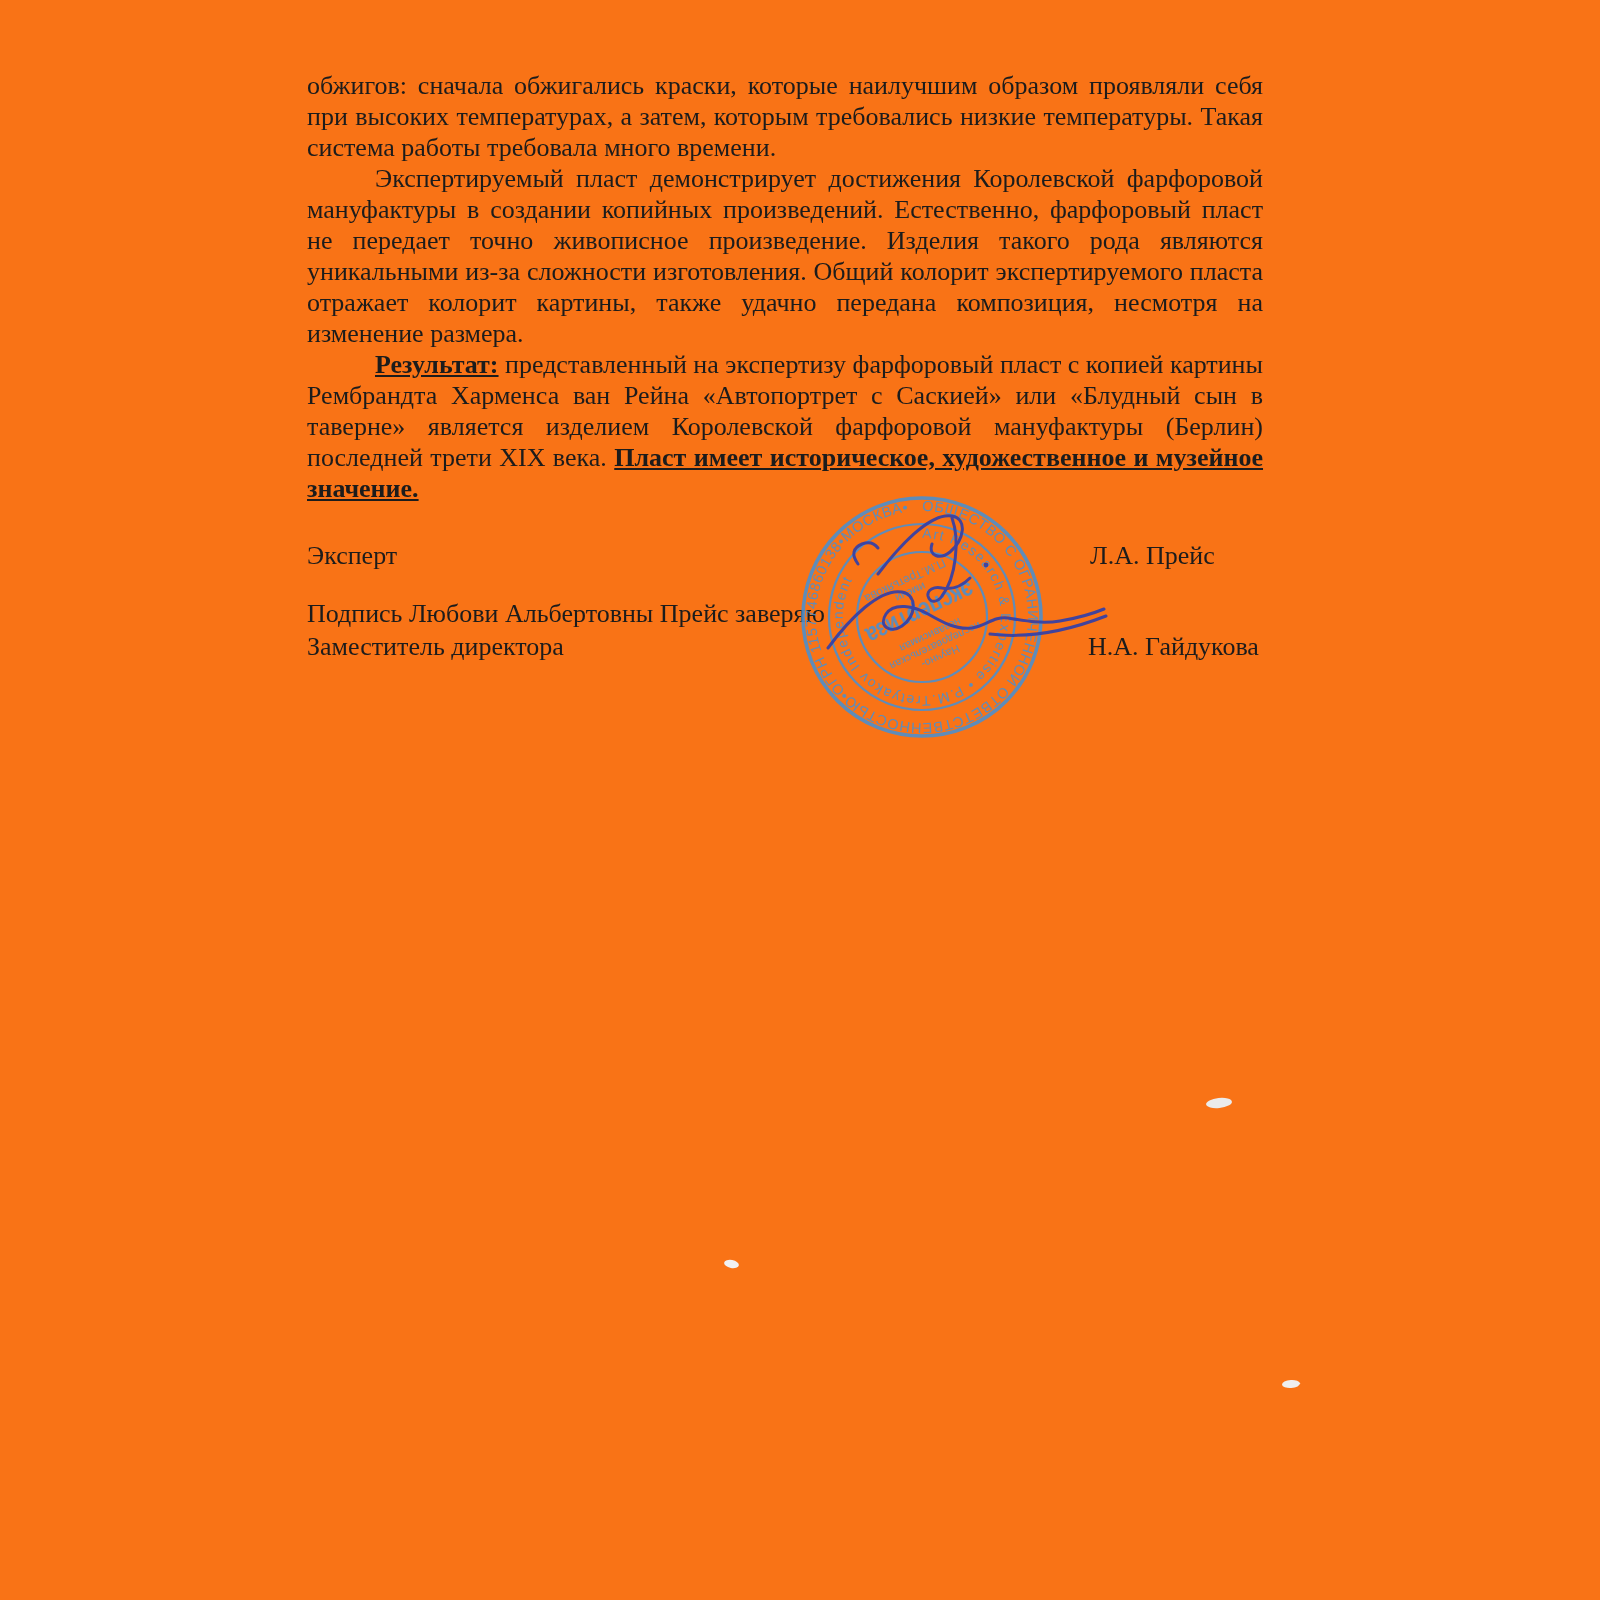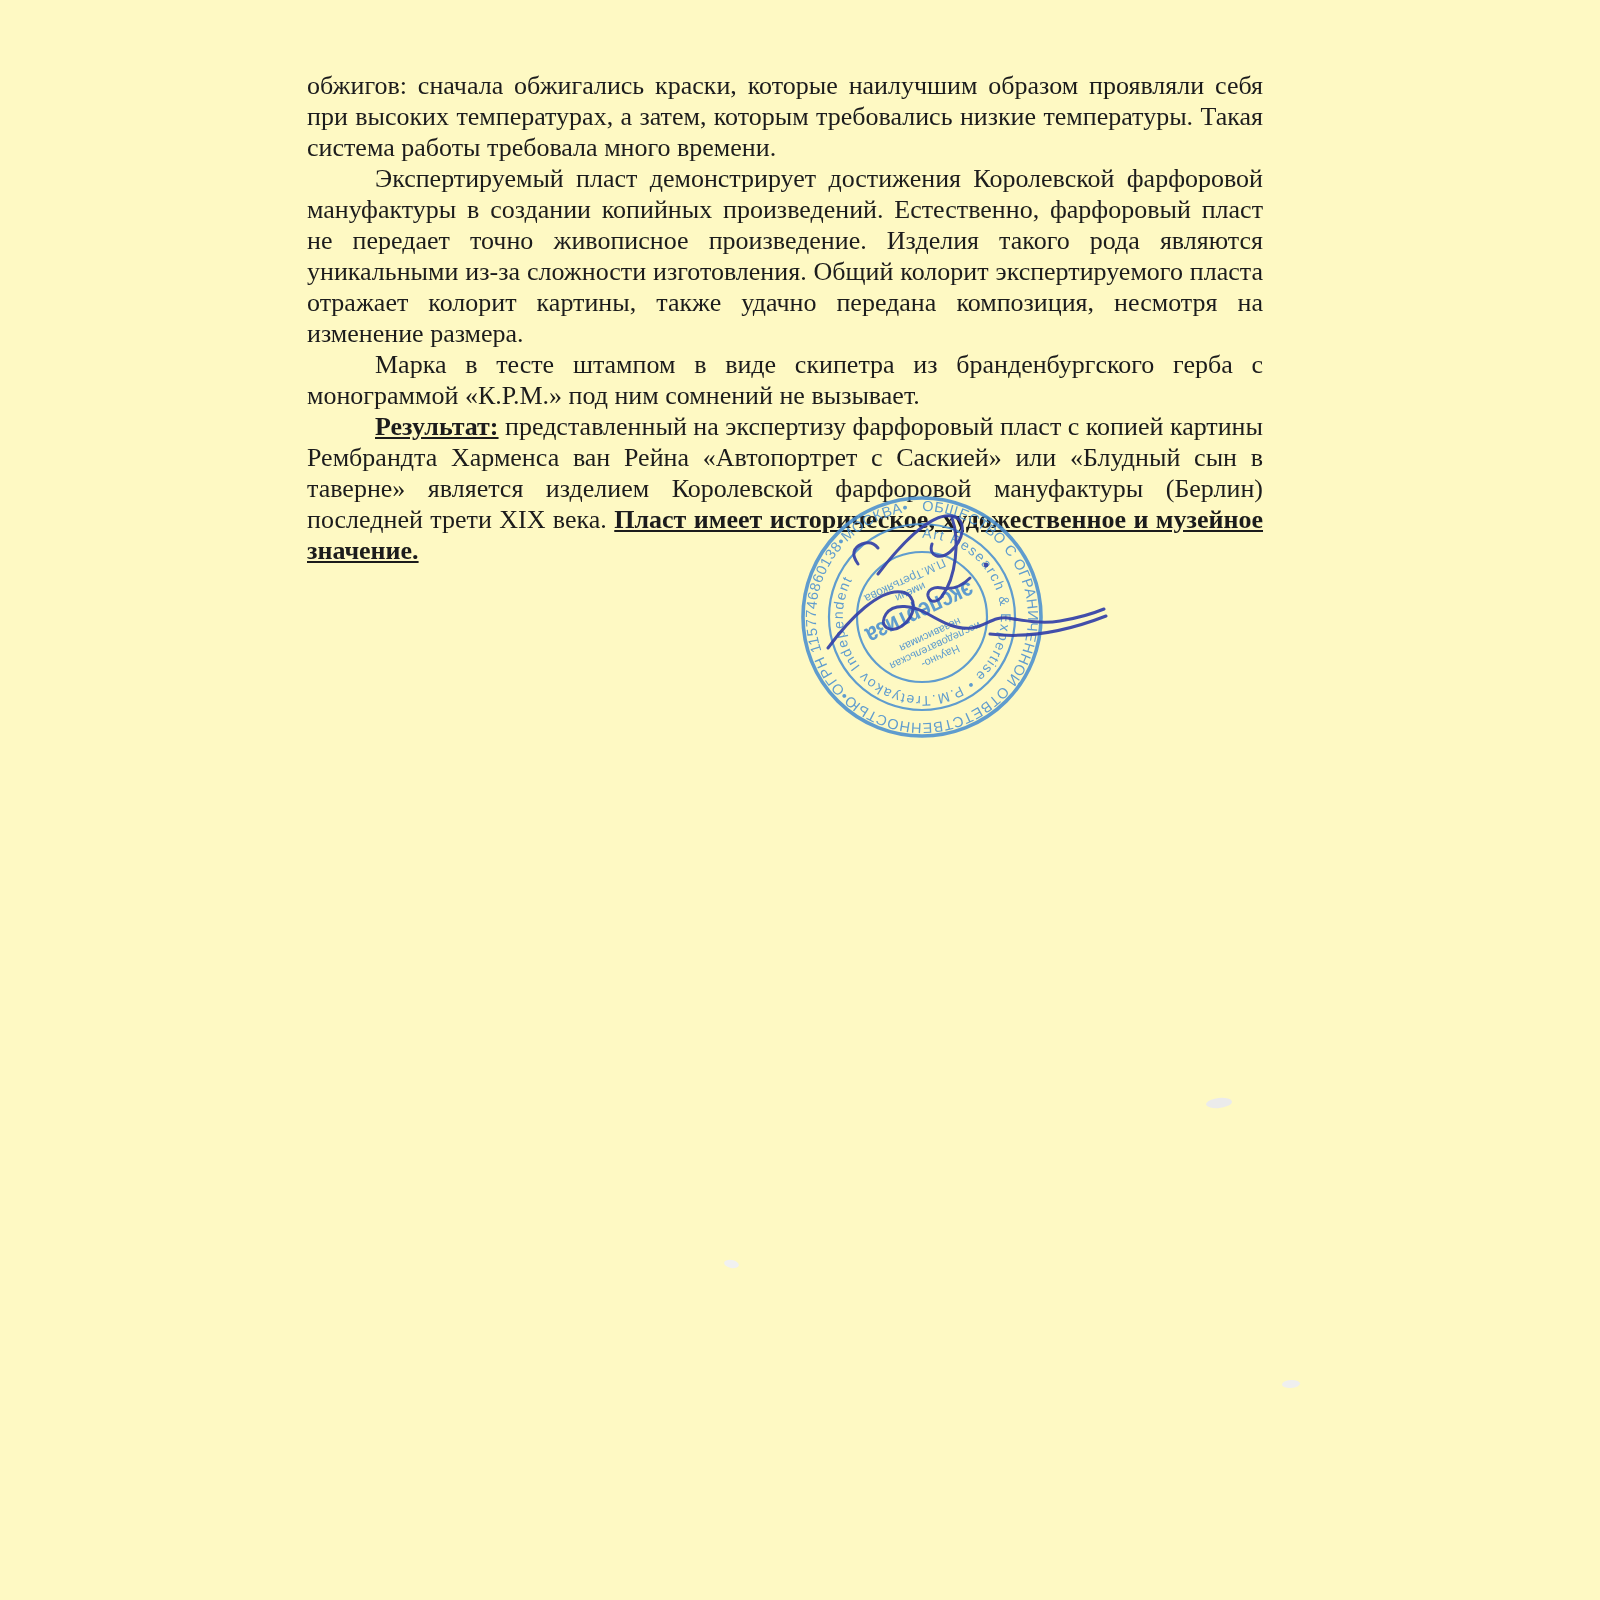--- a/index.html
+++ b/index.html
@@ -1,21 +1,21 @@
 <!DOCTYPE html>
 <html lang="ru"><head>
 <meta charset="utf-8">
 <title>Scanned expertise document page</title>
 <style>
   html,body{margin:0;padding:0;}
   body{
     width:1600px;height:1600px;position:relative;background:#ffffff;
     font-family:"Liberation Serif", serif;color:#1c1c1c;overflow:hidden;
   }
-  .page{position:absolute;inset:0;background:#fef9c3;padding-left:20px;}
+  .page{position:absolute;inset:0;background:#f97316;padding-left:20px;}
   .body-text{
     position:absolute;left:307px;top:70px;width:956px;
     font-size:26px;line-height:31px;text-align:justify;
     -moz-text-align-last:left;text-align-last:left;
   }
   .body-text p{margin:0;}
   .para-indent{text-indent:68px;}
   .result-para{margin-top:22px;}
   .bold{font-weight:bold;text-decoration:underline;}
   .sig-area{
@@ -35,24 +35,30 @@
   .speck3{left:1282px;top:1380px;width:18px;height:8px;background:#efefef;transform:rotate(-4deg);}
 </style>
 </head>
 <body>
 
 <div class="page">
 
   <div class="body-text">
     <p>обжигов: сначала обжигались краски, которые наилучшим образом проявляли себя при высоких температурах, а затем, которым требовались низкие температуры. Такая система работы требовала много времени.</p>
     <p class="para-indent">Экспертируемый пласт демонстрирует достижения Королевской фарфоровой мануфактуры в создании копийных произведений. Естественно, фарфоровый пласт не передает точно живописное произведение. Изделия такого рода являются уникальными из-за сложности изготовления. Общий колорит экспертируемого пласта отражает колорит картины, также удачно передана композиция, несмотря на изменение размера.</p>
-    <p class="para-indent">Марка в тесте штампом в виде скипетра из бранденбургского герба с монограммой «К.Р.М.» под ним сомнений не вызывает.</p>
     <p class="para-indent result-para"><span class="bold">Результат:</span><span> представленный на экспертизу фарфоровый пласт с копией картины Рембрандта Харменса ван Рейна «Автопортрет с Саскией» или «Блудный сын в таверне» является изделием Королевской фарфоровой мануфактуры (Берлин) последней трети XIX века. </span><span class="bold">Пласт имеет историческое, художественное и музейное значение.</span></p>
   </div>
 
+  <div class="sig-area">
+    <span class="pos-expert-label">Эксперт</span>
+    <span class="pos-expert-name">Л.А. Прейс</span>
+    <span class="pos-certify">Подпись Любови Альбертовны Прейс заверяю</span>
+    <span class="pos-deputy-label">Заместитель директора</span>
+    <span class="pos-deputy-name">Н.А. Гайдукова</span>
+  </div>
 
   <svg class="stamp-svg" viewBox="0 0 380 290">
     <defs>
       <path id="outerTextPath" d="M 142 33 A 106 106 0 1 1 141.9 33"></path>
       <path id="innerTextPath" d="M 142 60 A 79 79 0 1 1 141.9 60"></path>
     </defs>
     <g opacity="0.88">
       <circle cx="142" cy="139" r="119" fill="none" stroke="#4a90d0" stroke-width="3.6"></circle>
       <circle cx="142" cy="139" r="93" fill="none" stroke="#4a90d0" stroke-width="2.2"></circle>
       <circle cx="142" cy="139" r="65" fill="none" stroke="#4a90d0" stroke-width="2.2"></circle>

